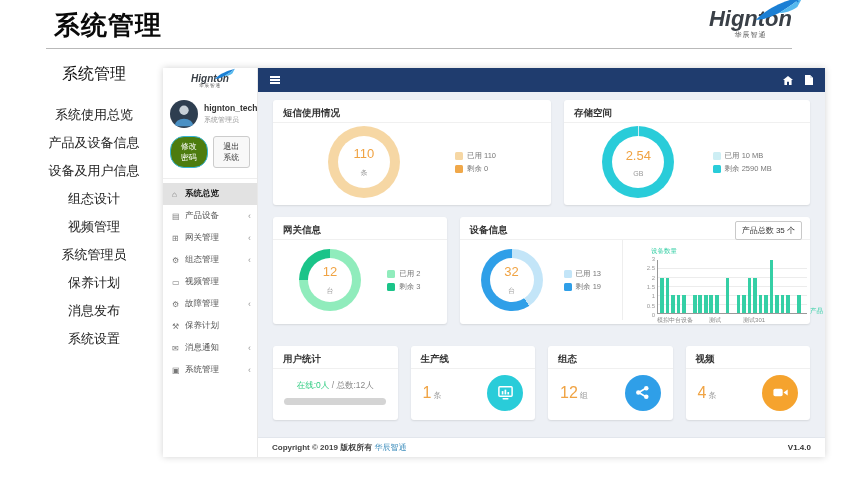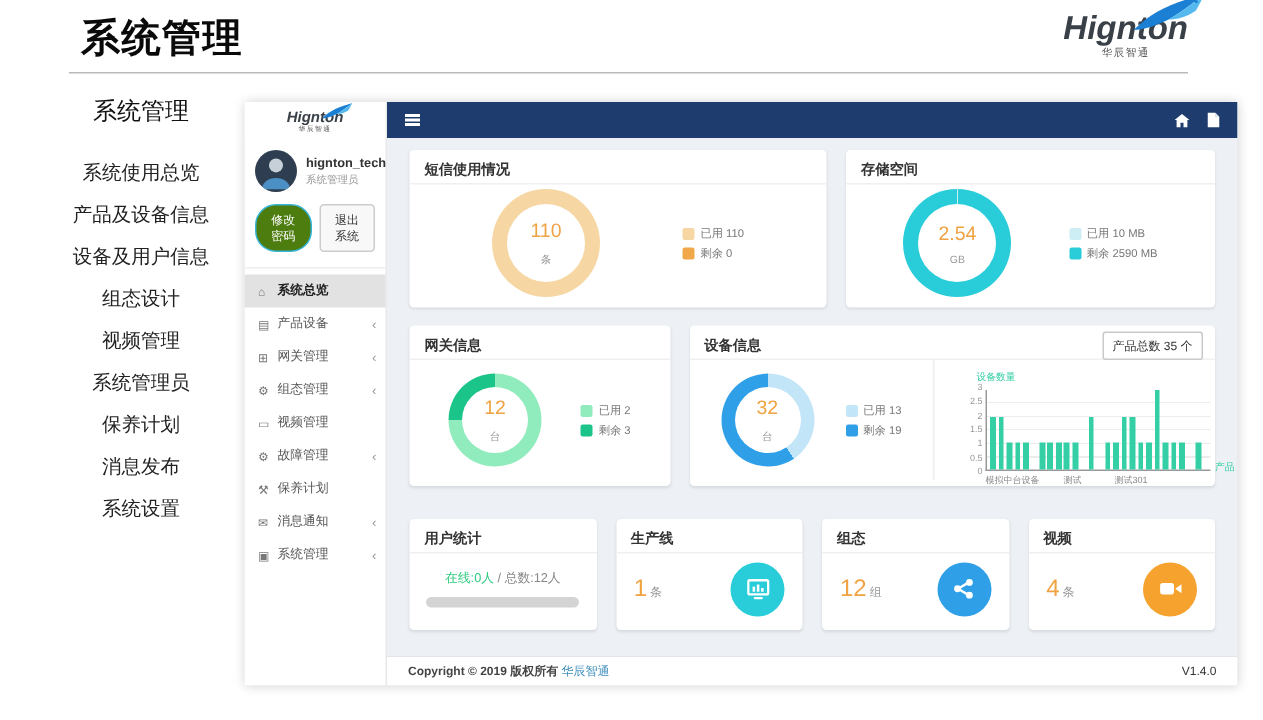--- a/index.html
+++ b/index.html
@@ -106,21 +106,21 @@
   .users-body { height:calc(100% - 27px); display:flex; flex-direction:column; align-items:center; justify-content:center; gap:6px; }
   .users-line { font-size:8.5px; color:#888; }
   .users-online { color:#2ecc80; }
   .users-bar { width:82%; height:7px; border-radius:4px; background:#d4d4d4; }
 
   
   .app-footer { position:absolute; left:95px; right:0; bottom:0; height:20px; background:#fff; border-top:1px solid #e2e6ec;
                 display:flex; align-items:center; justify-content:space-between; padding:0 14px; font-size:8px; color:#444; }
   .ft-left b { font-weight:bold; }
   .ft-company { color:#3c8dbc; cursor:pointer; }
-  .ft-ver { font-weight:normal; color:#333; }
+  .ft-ver { font-weight:bold; color:#333; }
 </style>
 </head>
 <body>
 
 <div class="stage">
 
   <div class="page-header">
     <div class="page-title">系统管理</div>
     <div class="logo logo-big">
       <svg class="logo-swoosh" viewBox="0 0 60 34">

